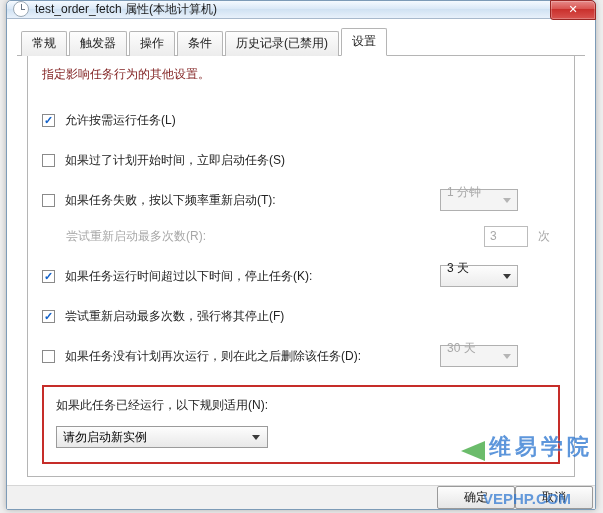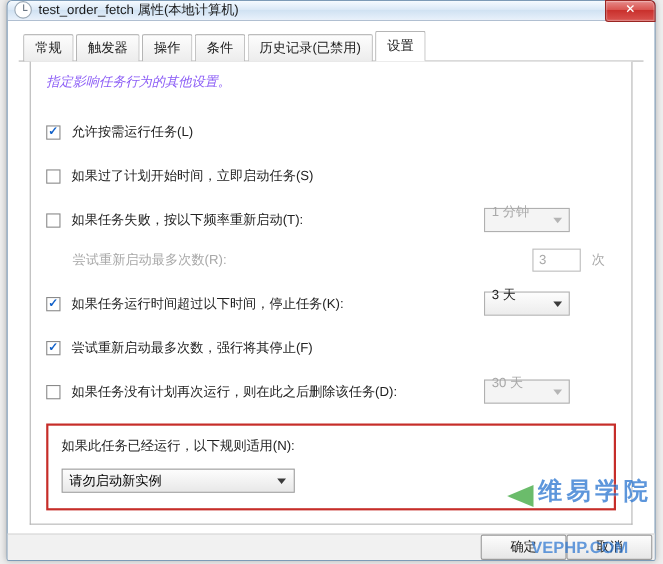--- a/index.html
+++ b/index.html
@@ -90,21 +90,21 @@
   .content {
     flex:1;
     border:1px solid #b5b5b5;
     border-top:none;
     margin:0 10px 8px 10px;
     padding: 10px 14px 12px 14px;
     background:#fff;
     position:relative;
     overflow:hidden;
   }
-  .desc { color:#8b5cf6; margin-bottom: 26px; font-style: italic; }
+  .desc { color:#7f1d1d; margin-bottom: 26px; }
   .row {
     display:flex;
     align-items:center;
     margin-bottom: 18px;
     min-height: 22px;
   }
   .row.short { margin-bottom: 14px; }
   .chk {
     width:13px; height:13px;
     border:1px solid #8a8a8a;

